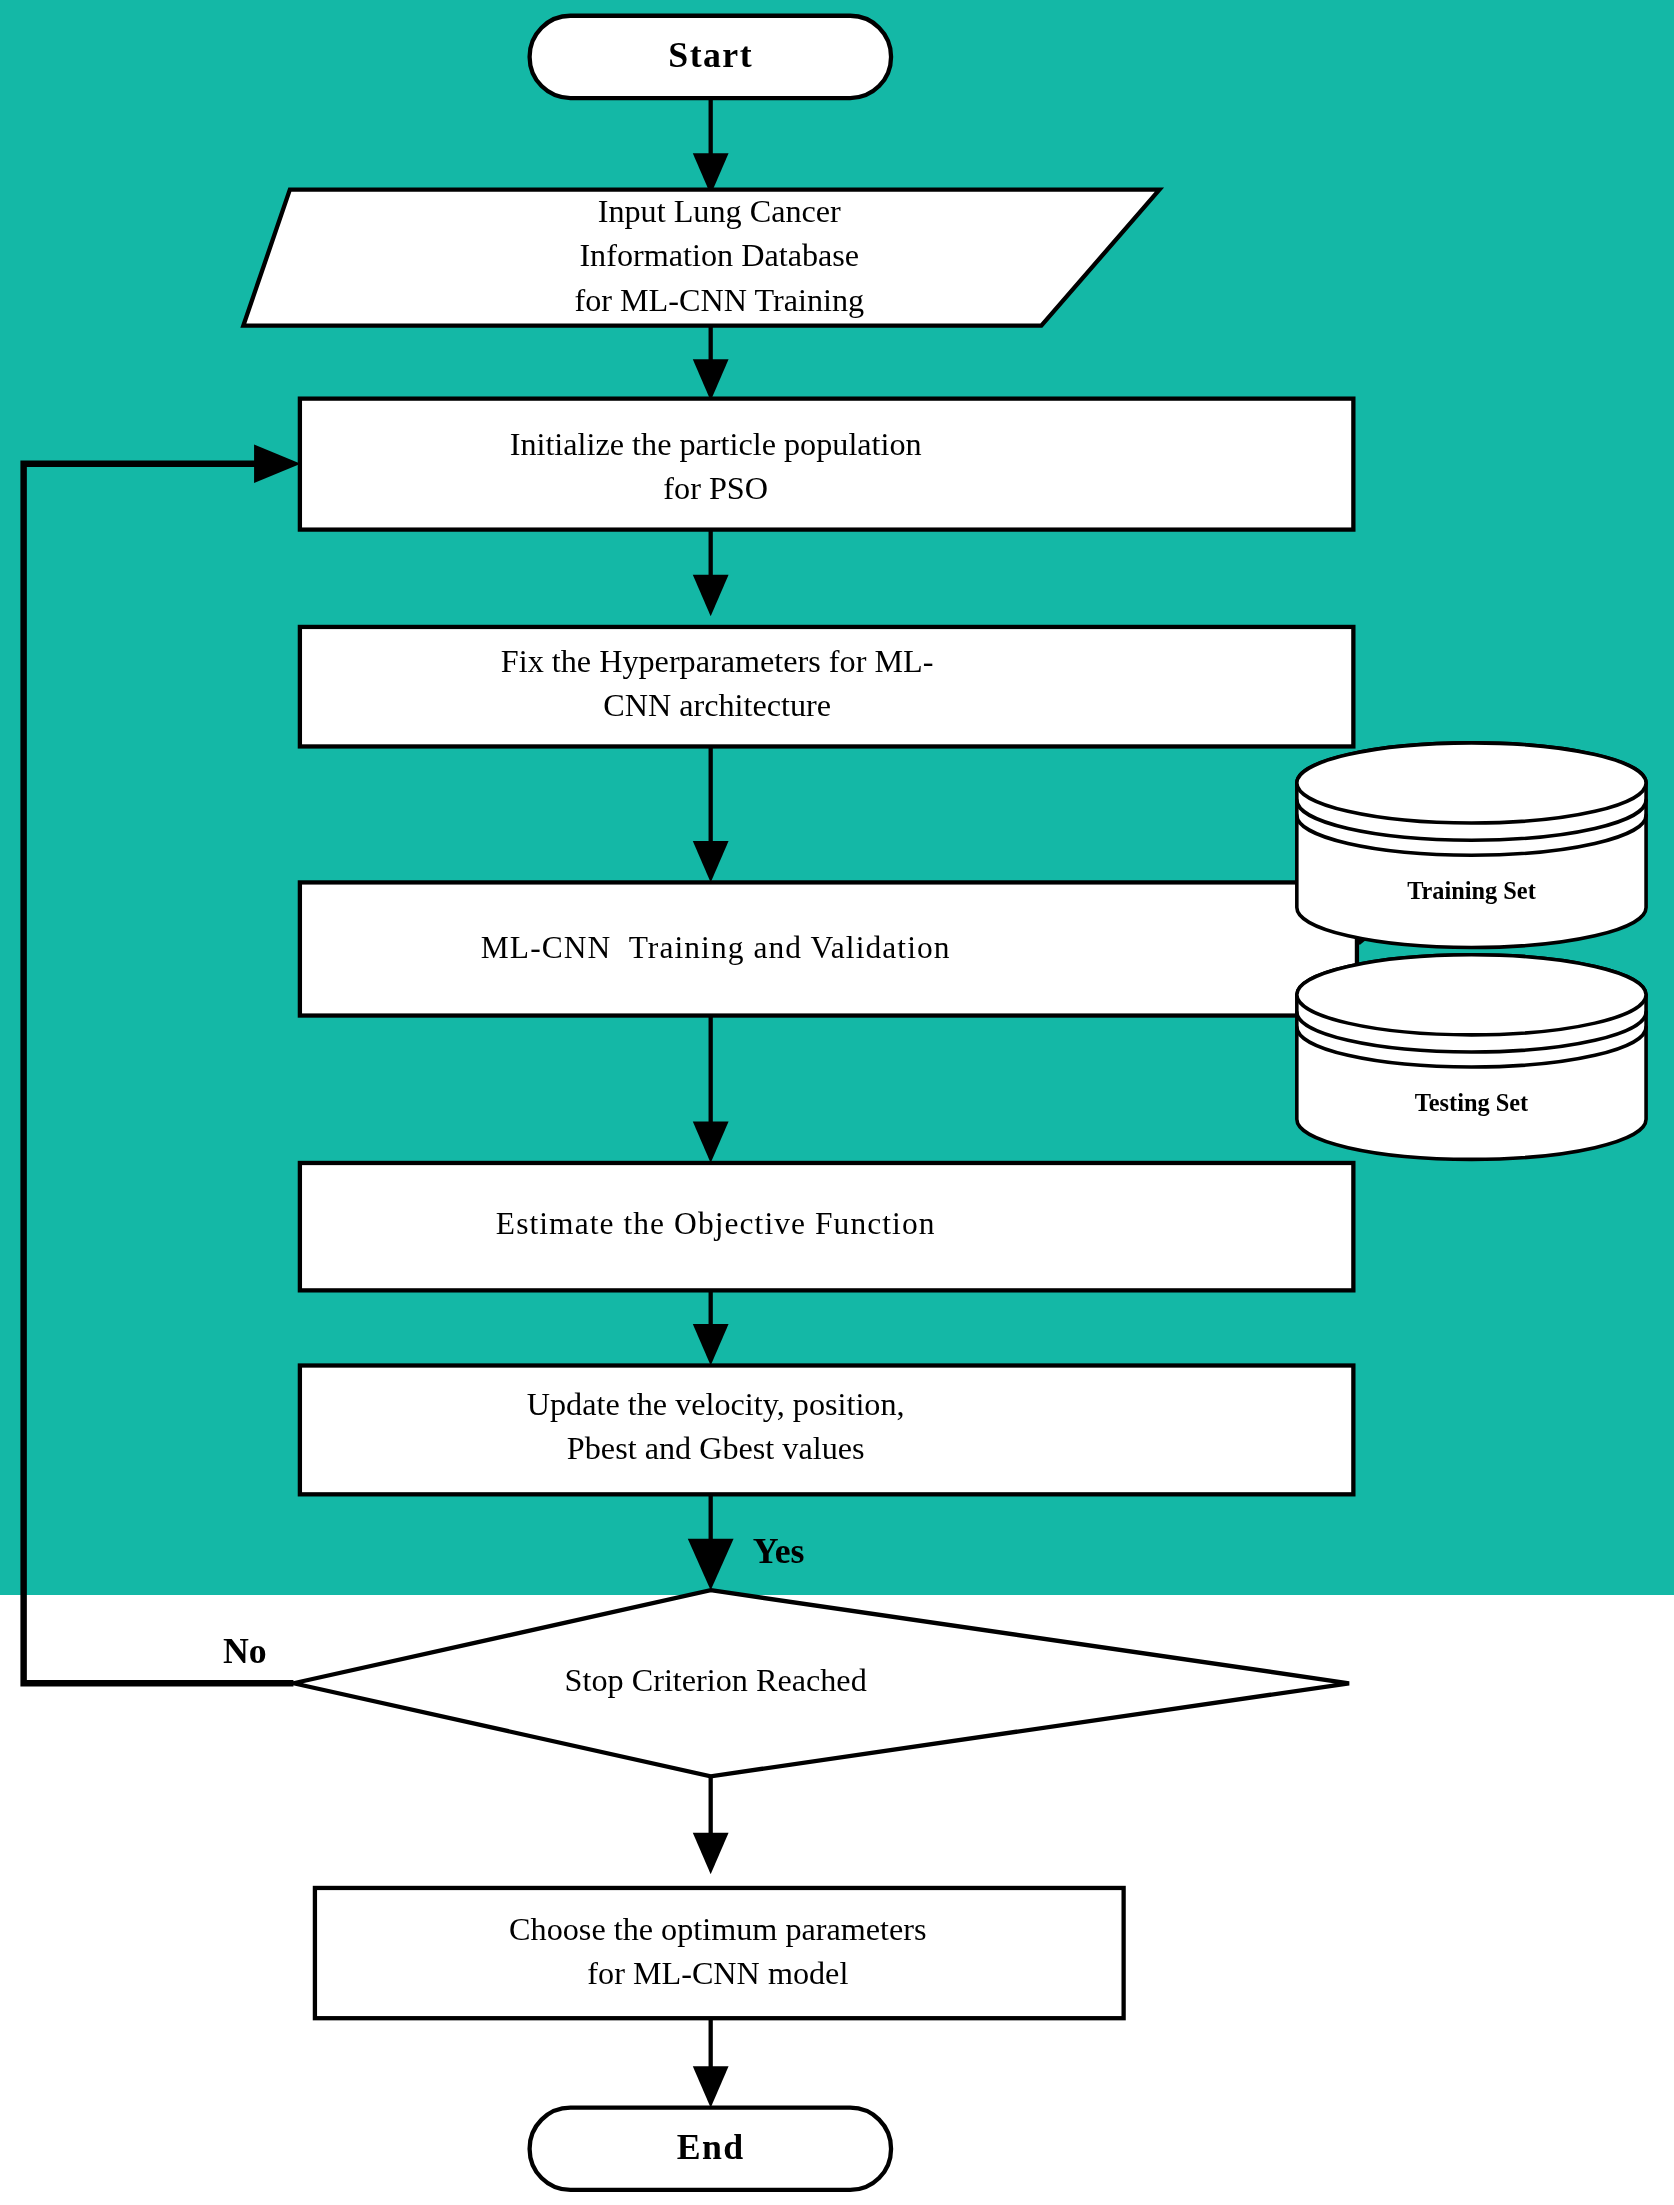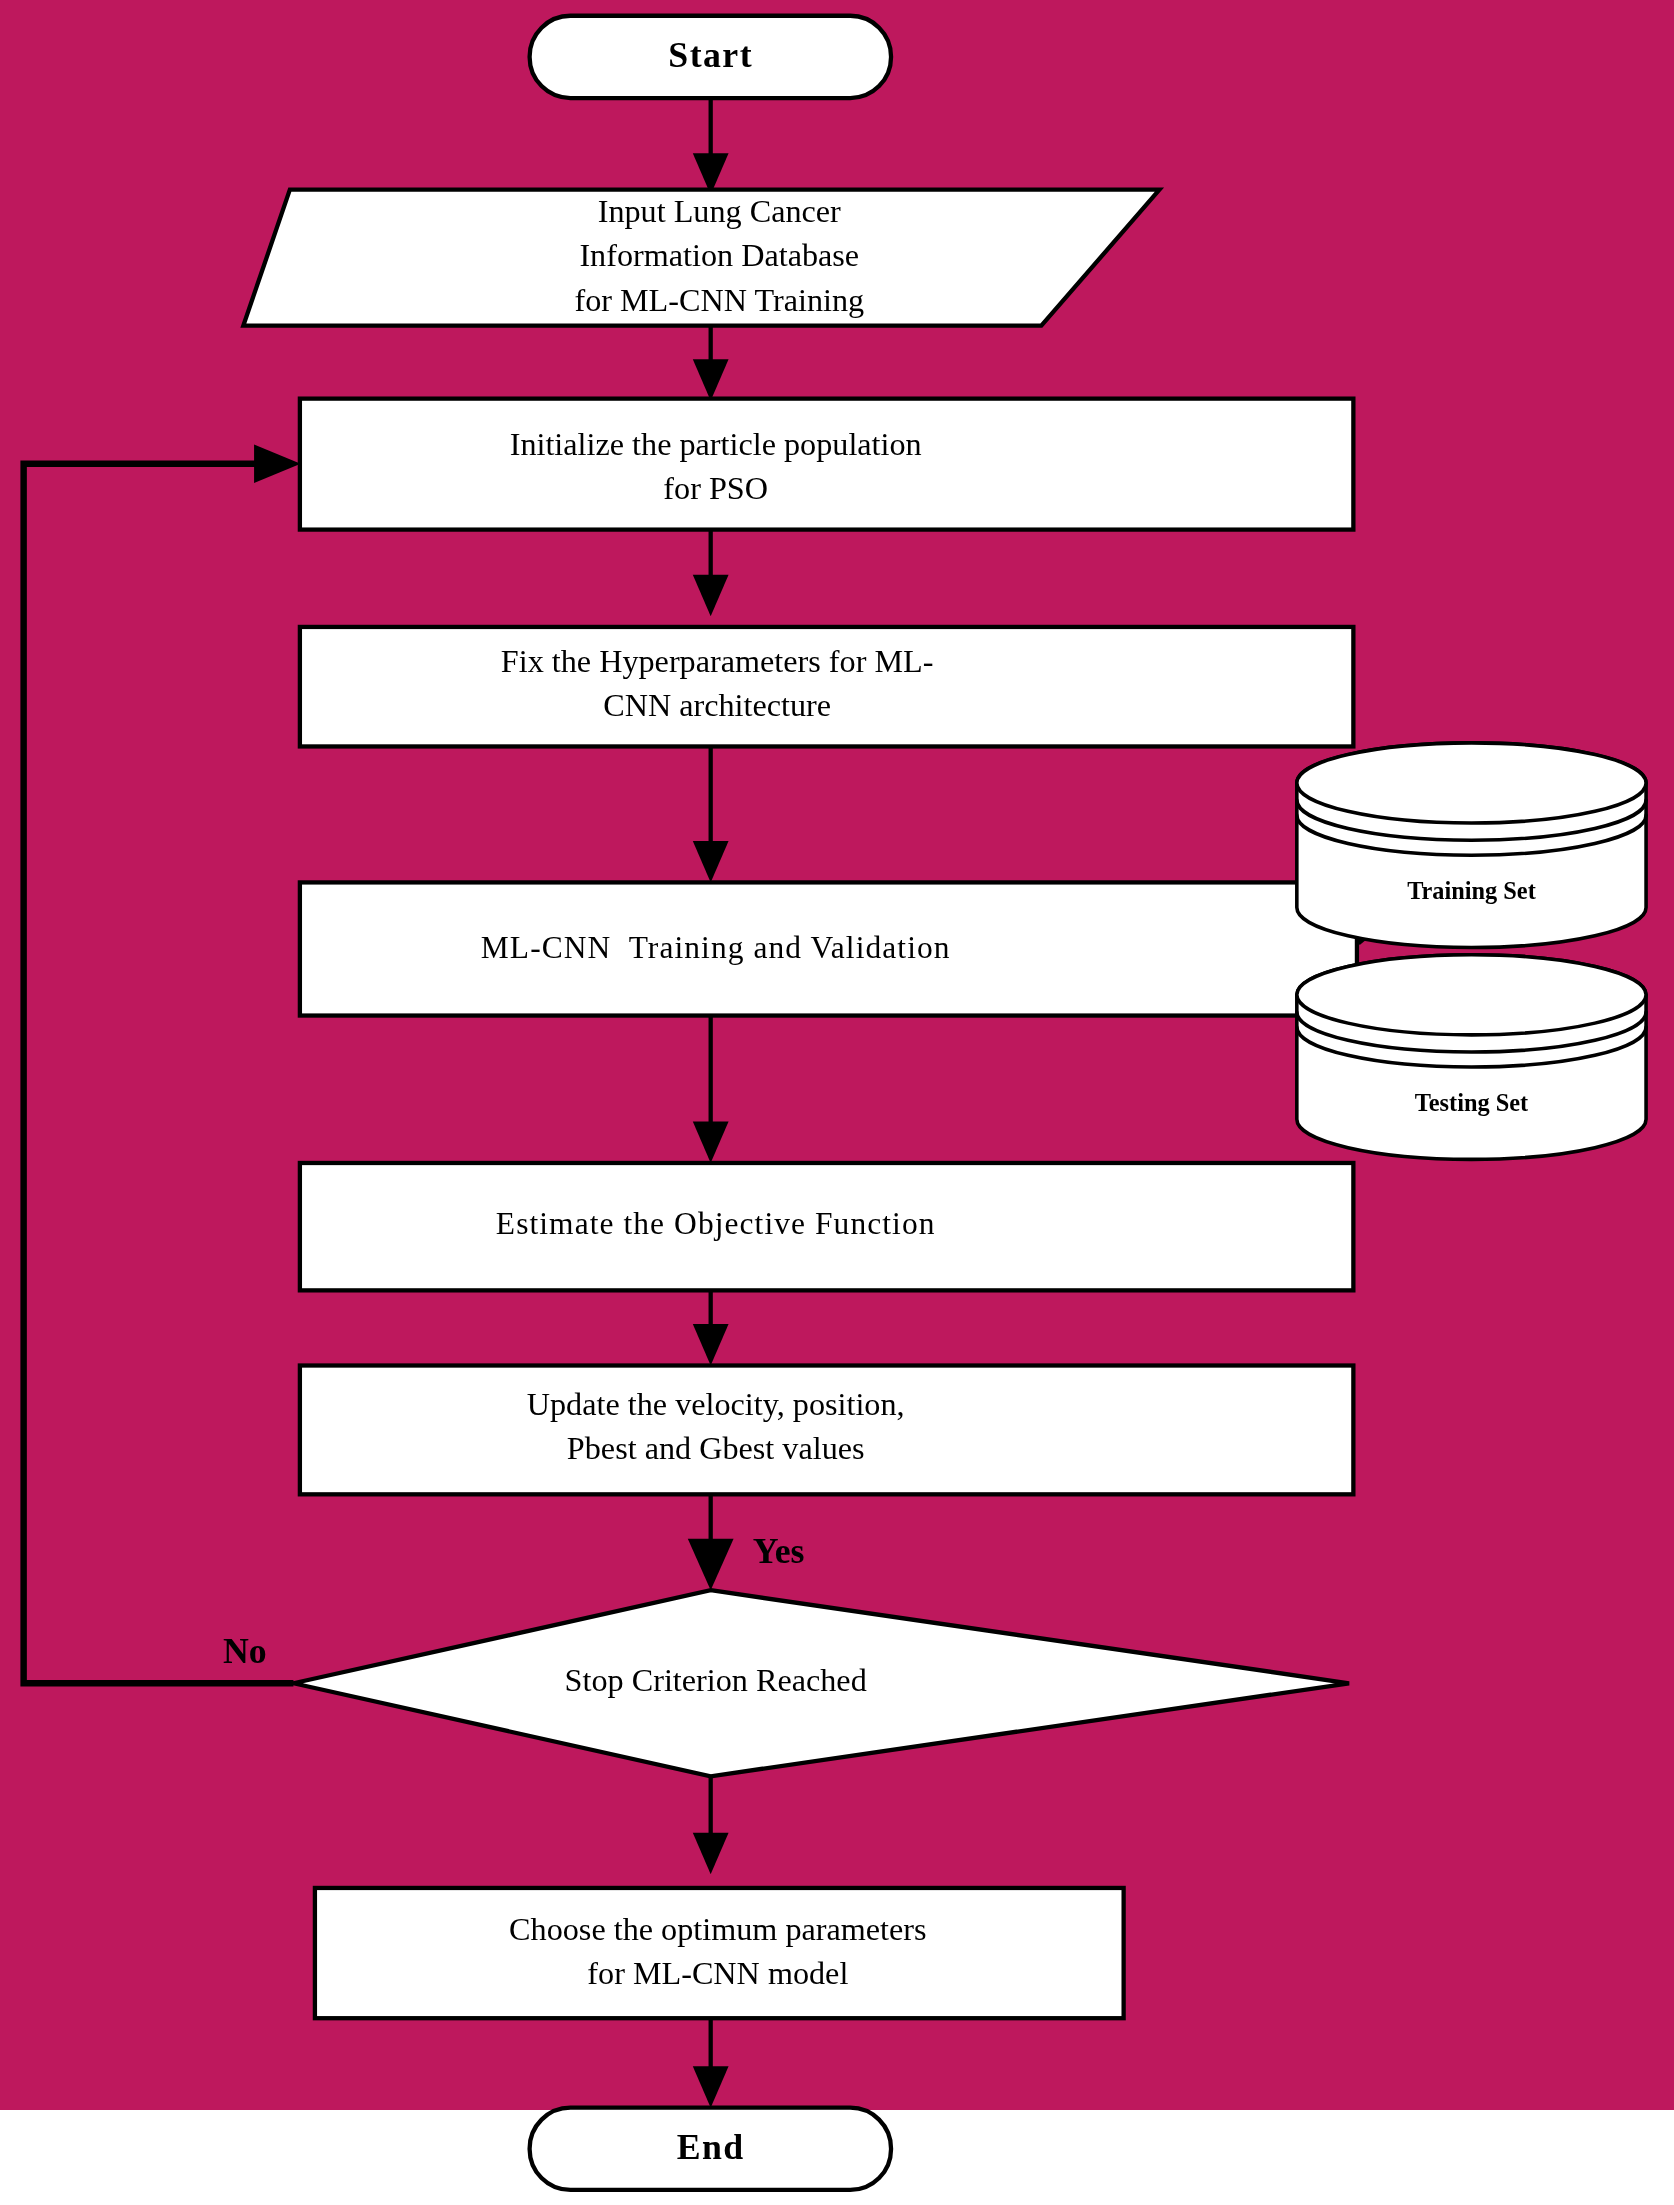--- a/index.html
+++ b/index.html
@@ -10,22 +10,22 @@
   }
   body {
     width: 1674px;
     height: 2205px;
     font-family: "Liberation Serif", "DejaVu Serif", serif;
     overflow: hidden;
   }
   #flowchart-root {
     position: relative;
     width: 1674px;
-    height: 2110px;
-    background: #be185d;
+    height: 1595px;
+    background: #14b8a6;
   }
   svg#flow-svg {
     position: absolute;
     top: 0;
     left: 0;
     width: 1674px;
     height: 2205px;
     display: block;
   }
   .shape-outline {

